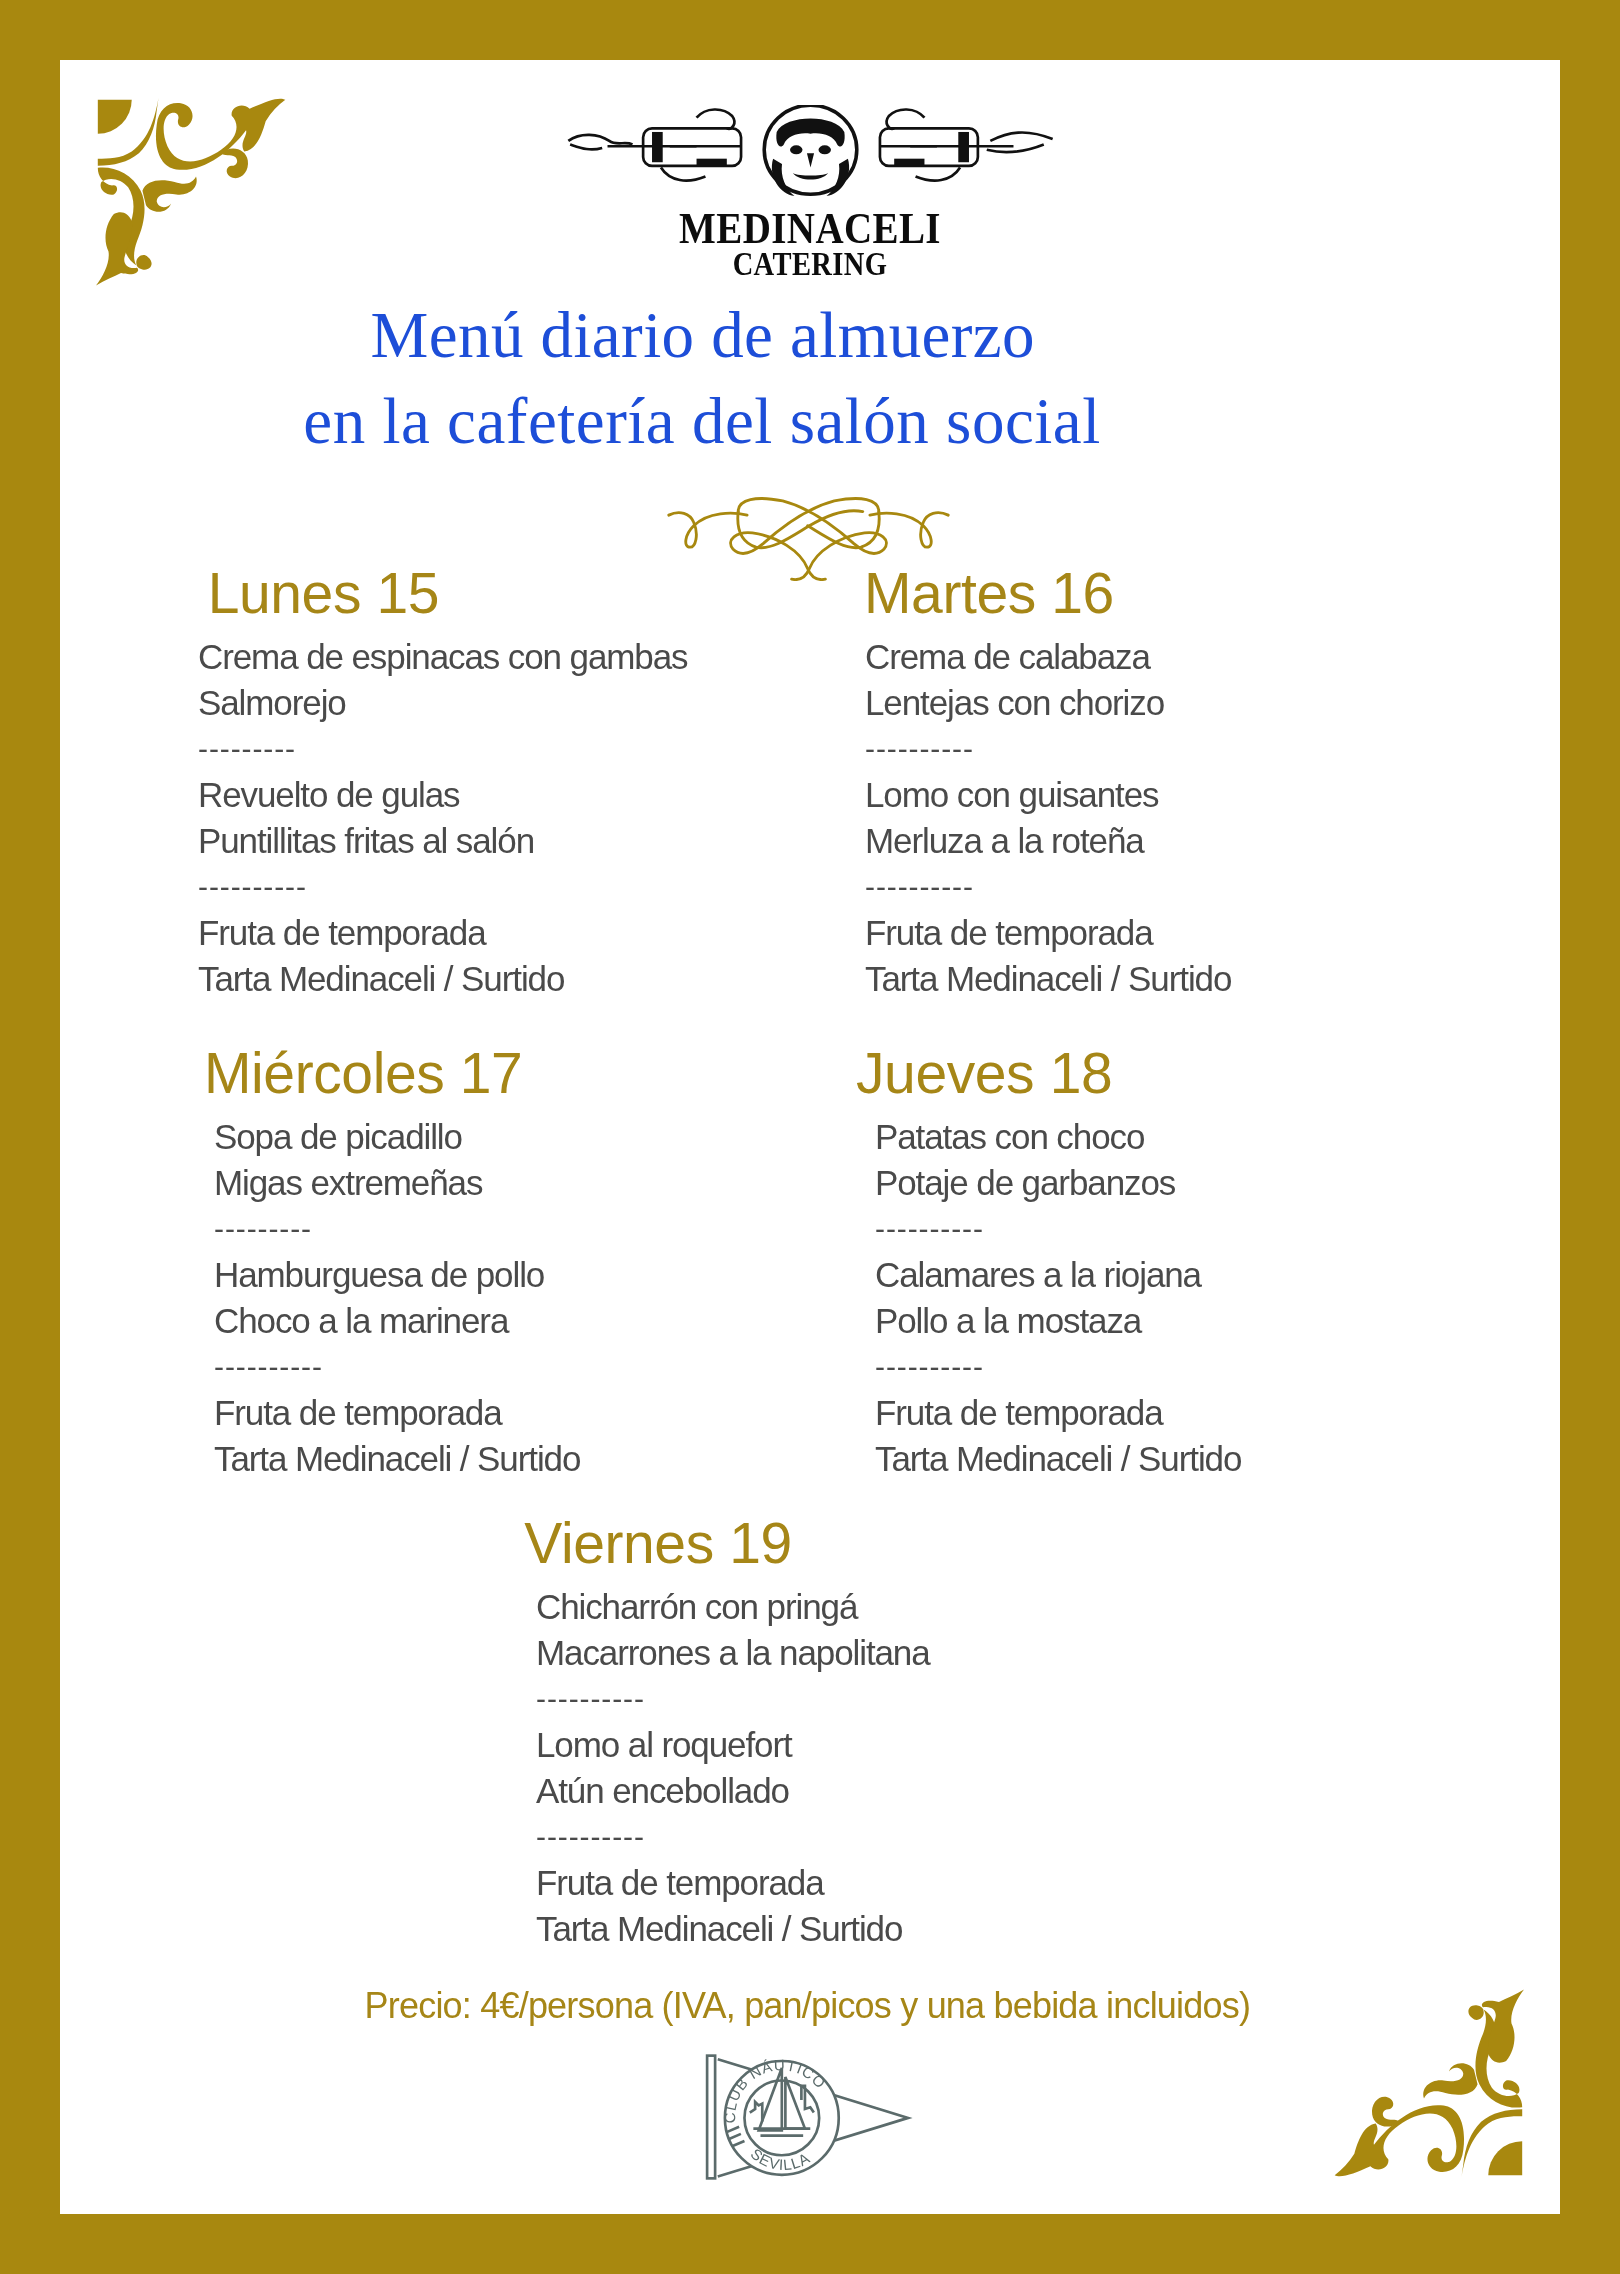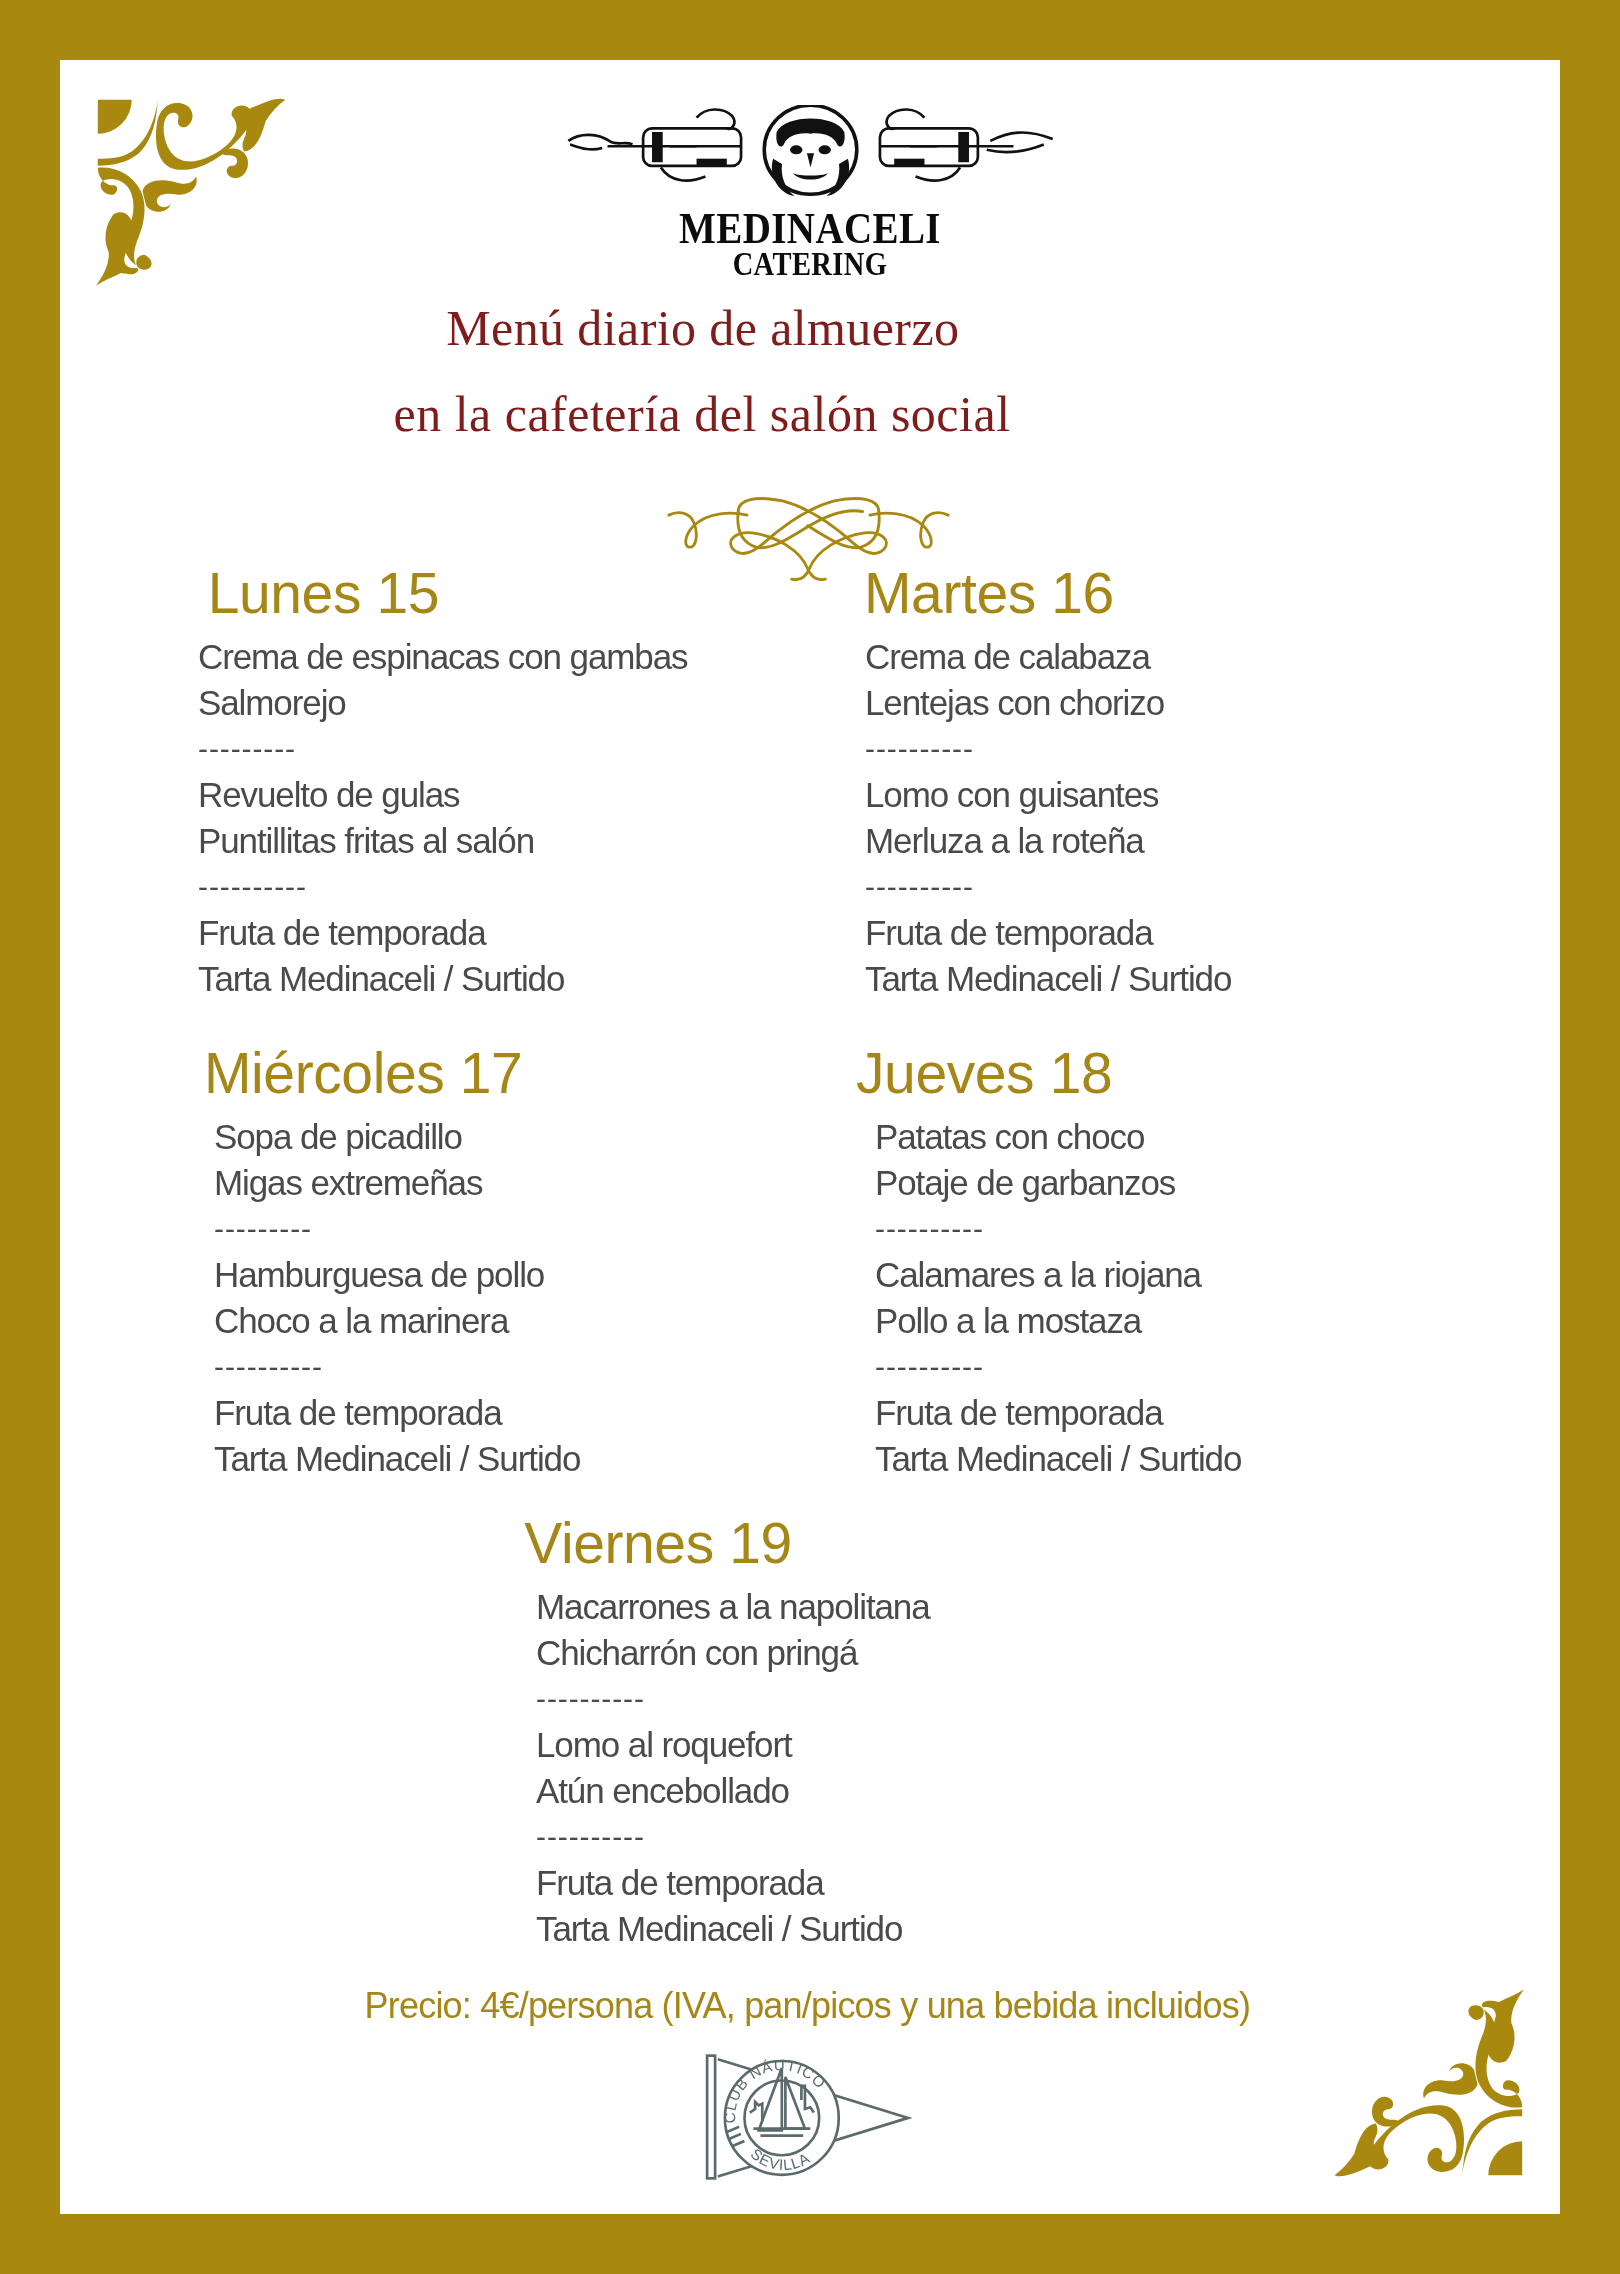--- a/index.html
+++ b/index.html
@@ -17,22 +17,22 @@
   .brand-name {
     position: absolute; left: 0; width: 1620px; text-align: center;
     font-family: "Liberation Serif", "DejaVu Serif", serif; font-weight: bold; color: #0c0c0c;
     transform: scaleY(1.15);
   }
   .brand-name.main { top: 205px; font-size: 39px; letter-spacing: 0.4px; }
   .brand-name.sub { top: 249px; font-size: 28.5px; letter-spacing: 0.4px; }
 
   .title-line {
     position: absolute; left: 0; width: 1386px; text-align: center;
-    font-family: "Liberation Serif", "DejaVu Serif", serif; color: #7f1d1d;
-    font-size: 50px; line-height: 1; white-space: nowrap;
+    font-family: "Liberation Serif", "DejaVu Serif", serif; color: #1d4ed8;
+    font-size: 65px; line-height: 1; white-space: nowrap;
   }
   .title-line.l1 { top: 303px; letter-spacing: 0.4px; padding-left: 19.6px; box-sizing: border-box; }
   .title-line.l2 { top: 389px; letter-spacing: 0.5px; padding-left: 18px; box-sizing: border-box; }
 
   .divider-ornament { left: 667px; top: 492px; width: 283px; height: 89px; }
 
   .day {
     position: absolute; text-align: left;
     font-family: "Liberation Sans", "DejaVu Sans", sans-serif; color: #4a4a4a;
   }
@@ -185,22 +185,22 @@
     <li>Pollo a la mostaza</li>
     <li class="sep">----------</li>
     <li>Fruta de temporada</li>
     <li>Tarta Medinaceli / Surtido</li>
   </ul>
 </div>
 
 <div class="day day-viernes">
   <span class="day-heading">Viernes 19</span>
   <ul class="day-list">
+    <li>Chicharrón con pringá</li>
     <li>Macarrones a la napolitana</li>
-    <li>Chicharrón con pringá</li>
     <li class="sep">----------</li>
     <li>Lomo al roquefort</li>
     <li>Atún encebollado</li>
     <li class="sep">----------</li>
     <li>Fruta de temporada</li>
     <li>Tarta Medinaceli / Surtido</li>
   </ul>
 </div>
 
 <div class="price">Precio: 4€/persona (IVA, pan/picos y una bebida incluidos)</div>

